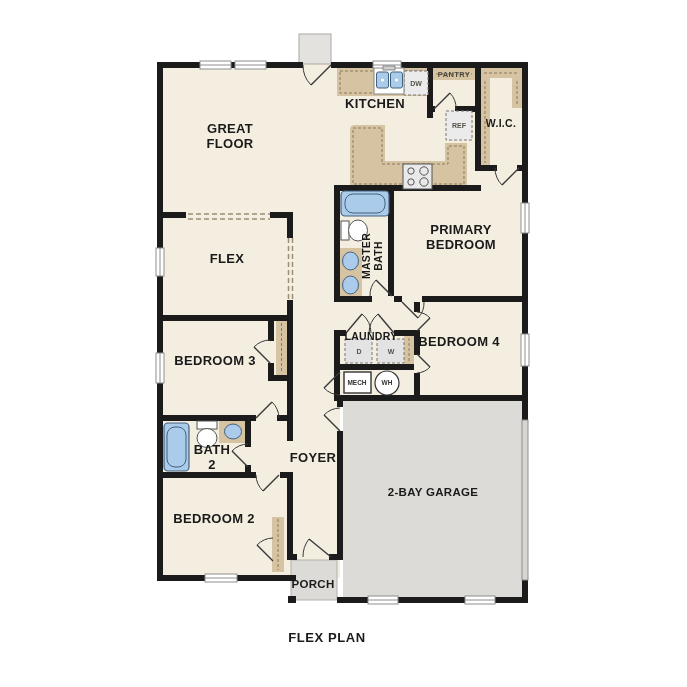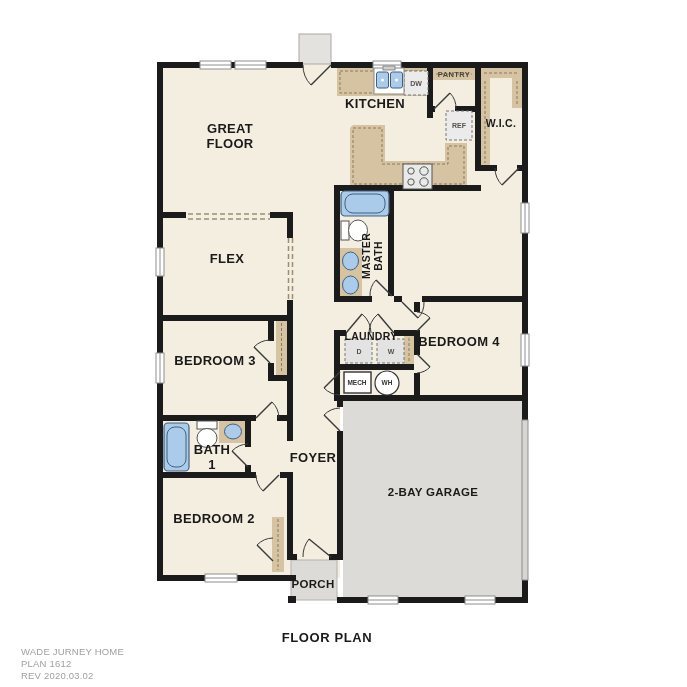--- a/index.html
+++ b/index.html
@@ -275,39 +275,35 @@
       <ellipse cx="207" cy="438" rx="10" ry="9.5" fill="#fff" stroke="#555" stroke-width="1"></ellipse>
     </g>
     <ellipse cx="233" cy="431.5" rx="8.5" ry="7.5" fill="#aacbe9" stroke="#44617e" stroke-width="1"></ellipse>
   </g>
 </svg>
 
   <div class="lbl wrap" style="left:230px;top:137px;width:58px">GREAT FLOOR</div>
   <div class="lbl" style="left:375px;top:104px">KITCHEN</div>
   <div class="lbl pantry-lbl" style="left:454px;top:75px">PANTRY</div>
   <div class="lbl" style="left:501px;top:124px;font-size:10.5px">W.I.C.</div>
+  <div class="lbl wrap" style="left:461px;top:238px;width:80px">PRIMARY BEDROOM</div>
   <div class="lbl rot" style="left:373px;top:256px;width:62px">MASTER BATH</div>
   <div class="lbl" style="left:227px;top:259px">FLEX</div>
   <div class="lbl" style="left:215px;top:361px">BEDROOM 3</div>
   <div class="lbl" style="left:371px;top:337px;font-size:10.5px">LAUNDRY</div>
   <div class="lbl" style="left:459px;top:342px">BEDROOM 4</div>
-  <div class="lbl wrap" style="left:212px;top:458px;width:40px">BATH 1</div>
+  <div class="lbl wrap" style="left:212px;top:458px;width:40px">BATH 2</div>
   <div class="lbl" style="left:313px;top:458px">FOYER</div>
   <div class="lbl" style="left:214px;top:519px">BEDROOM 2</div>
   <div class="lbl big-lbl" style="left:433px;top:492px">2-BAY GARAGE</div>
   <div class="lbl big-lbl" style="left:313px;top:584px">PORCH</div>
 
   <div class="lbl tiny" style="left:416px;top:84px">DW</div>
   <div class="lbl tiny" style="left:459px;top:126px">REF</div>
   <div class="lbl tiny" style="left:359px;top:352px">D</div>
   <div class="lbl tiny" style="left:391px;top:352px">W</div>
   <div class="lbl tiny2" style="left:357px;top:383px">MECH</div>
   <div class="lbl tiny2" style="left:387px;top:383px">WH</div>
 
-  <div class="lbl title-lbl" style="left:327px;top:638px">FLOOR PLAN</div>
-
-  <div id="footer-block">
-    <div>WADE JURNEY HOME</div>
-    <div>PLAN 1612</div>
-    <div>REV 2020.03.02</div>
-  </div>
+  <div class="lbl title-lbl" style="left:327px;top:638px">FLEX PLAN</div>
+
 
 </div>
 
 </body></html>

